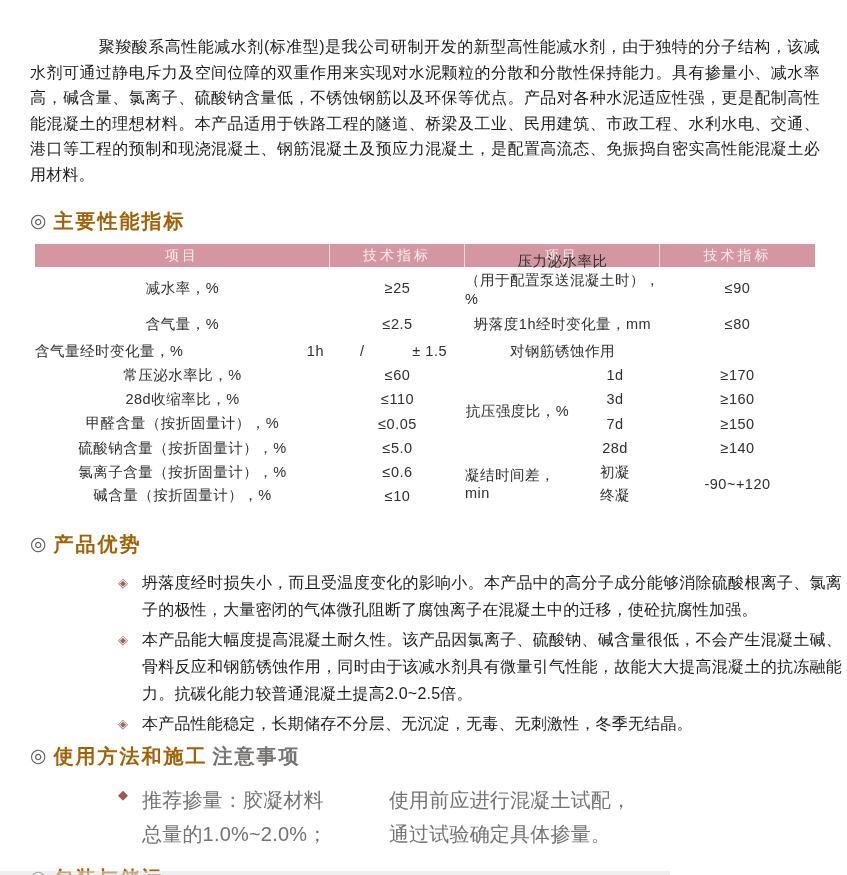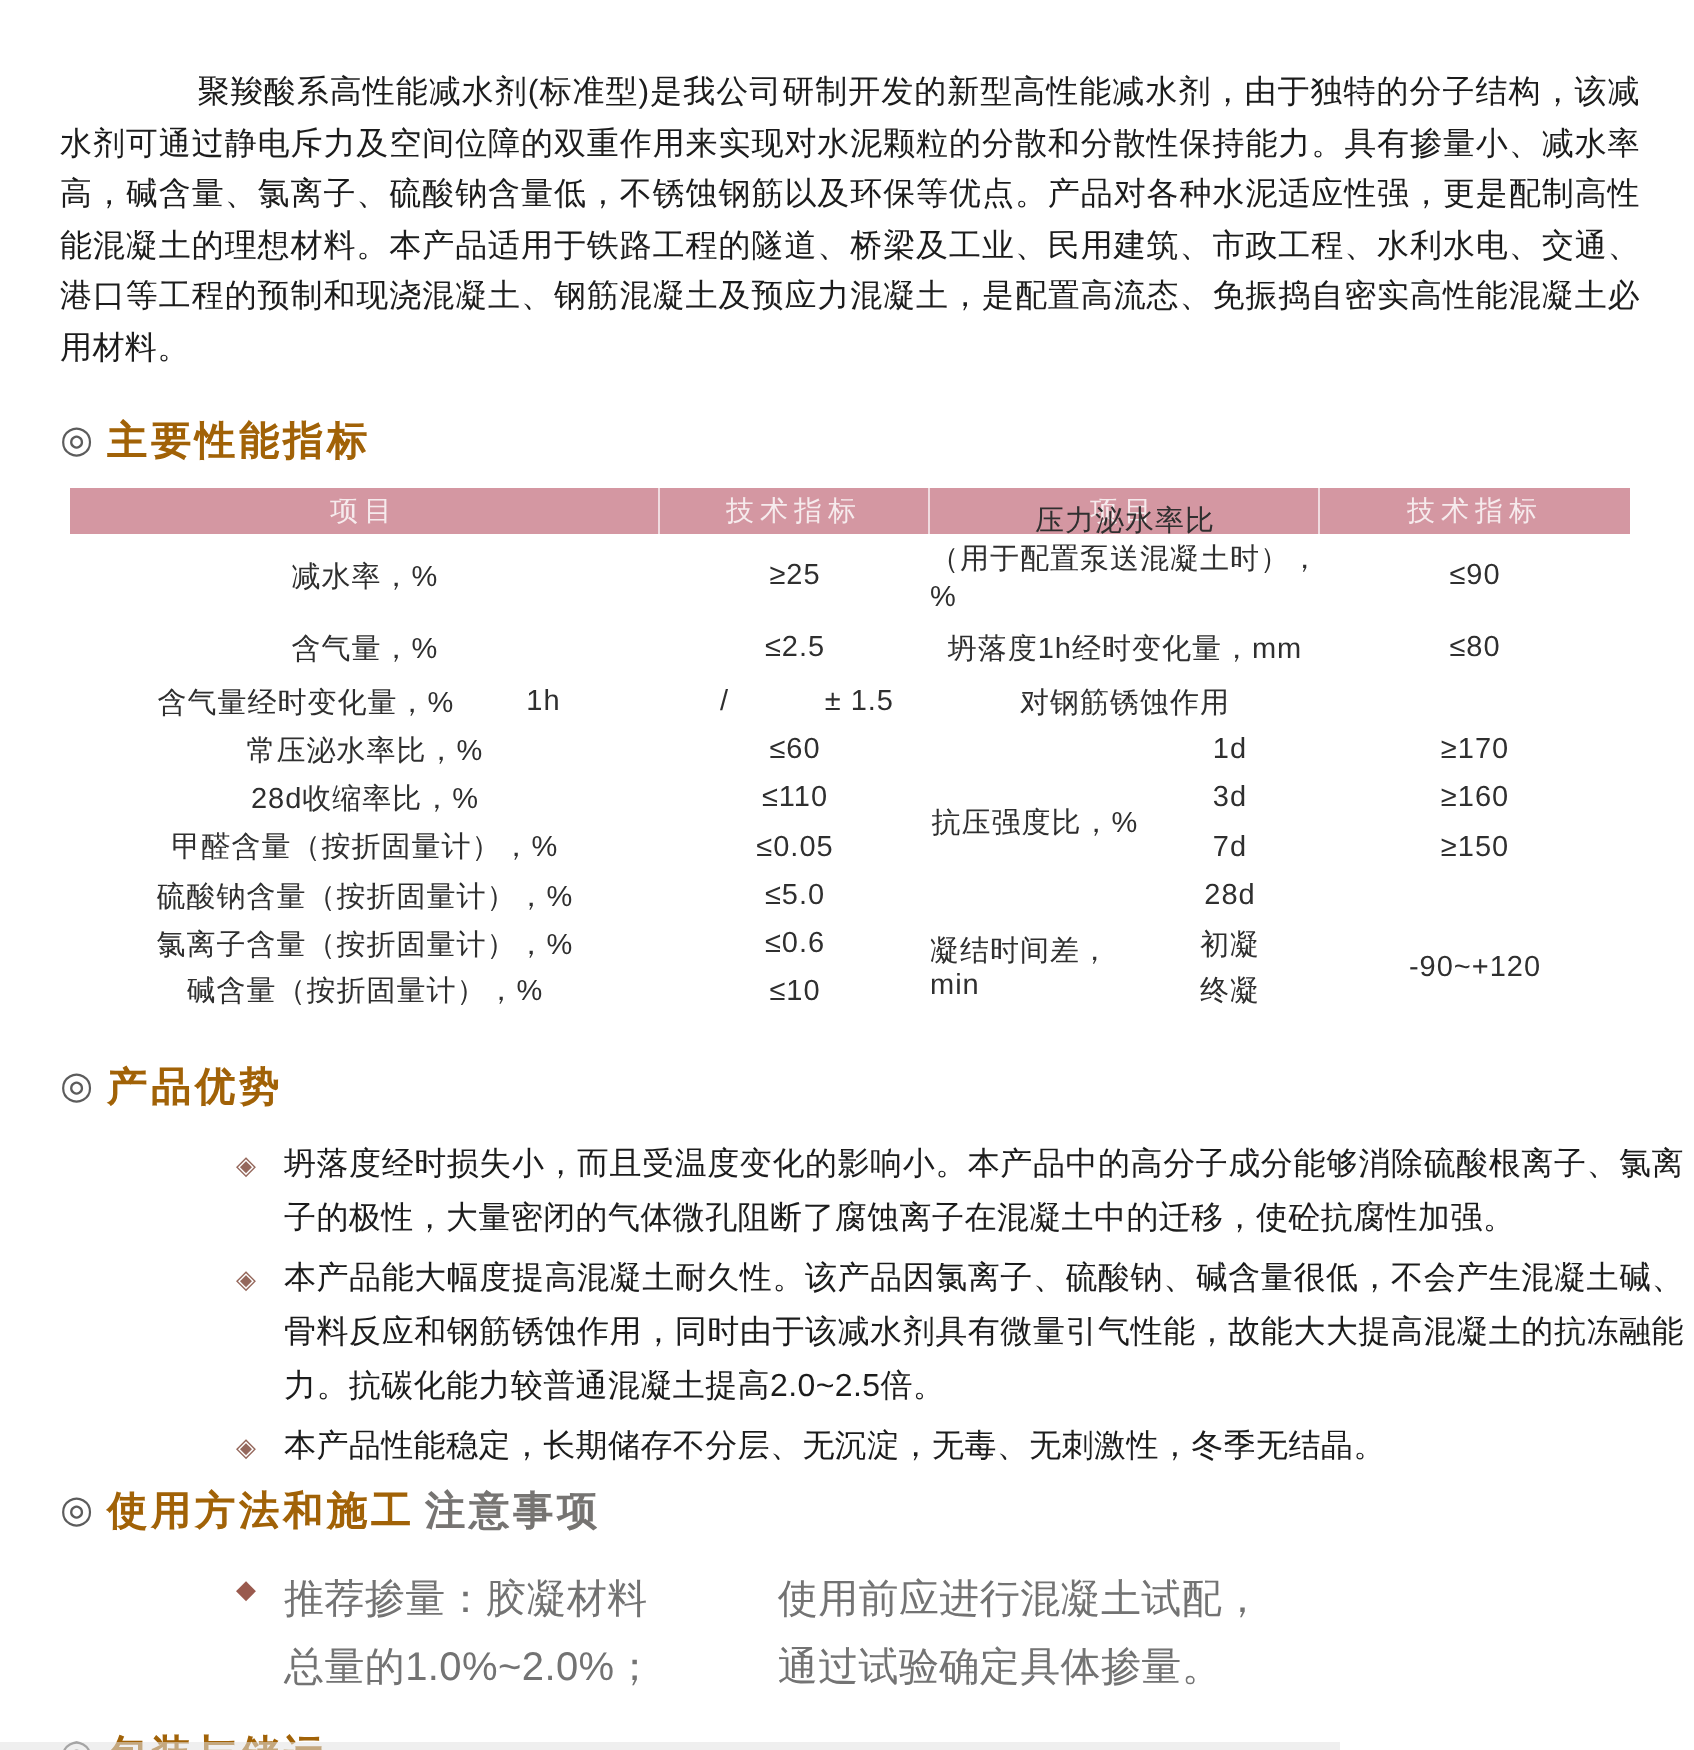--- a/index.html
+++ b/index.html
@@ -32,21 +32,21 @@
     grid-template-rows:42px 30px 24px 24px 24px 25px 24px 24px 23px; }
   .cell { display:flex; align-items:center; justify-content:center;
     font-size:14.5px; letter-spacing:0.5px; }
   .c1 { grid-column:1; }
   .c2 { grid-column:2; }
   .c34 { grid-column:3 / span 2; }
   .c3 { grid-column:3; }
   .c4 { grid-column:4; }
   .c5 { grid-column:5; }
   .two-line { flex-direction:column; line-height:19px; justify-content:flex-end; }
-  .row3-item { justify-content:center; padding-right:6px; gap:36px; }
+  .row3-item { justify-content:space-between; padding-right:6px; gap:36px; }
   .row3-val { justify-content:space-between; padding:0 18px 0 30px; }
   .span-label { display:flex; align-items:center; justify-content:center; }
 
   
   .blist { margin-left:88px; width:724px; }
   .bitem { display:flex; align-items:flex-start; }
   .bitem .diamond { flex:0 0 auto; width:24px; font-size:13px; color:#95685c; line-height:27px; }
   .bitem .btext { width:700px; font-size:16px; line-height:27px; color:#1c1c1c;
     text-align:justify; letter-spacing:0.2px; }
   .adv-list { margin-top:12px; }
@@ -118,20 +118,21 @@
       <div class="cell c34" style="grid-row:3">对钢筋锈蚀作用</div>
 
       <div class="cell c3 span-label" style="grid-row:4 / span 4">抗压强度比，%</div>
       <div class="cell c4" style="grid-row:4">1d</div>
       <div class="cell c5" style="grid-row:4">≥170</div>
       <div class="cell c4" style="grid-row:5">3d</div>
       <div class="cell c5" style="grid-row:5">≥160</div>
       <div class="cell c4" style="grid-row:6">7d</div>
       <div class="cell c5" style="grid-row:6">≥150</div>
       <div class="cell c4" style="grid-row:7">28d</div>
+      <div class="cell c5" style="grid-row:7">≥140</div>
 
       <div class="cell c3 span-label" style="grid-row:8 / span 2">凝结时间差，min</div>
       <div class="cell c4" style="grid-row:8">初凝</div>
       <div class="cell c4" style="grid-row:9">终凝</div>
       <div class="cell c5" style="grid-row:8 / span 2">-90~+120</div>
 
     </div>
   </div>
 
   <div class="sec-head h-adv">

